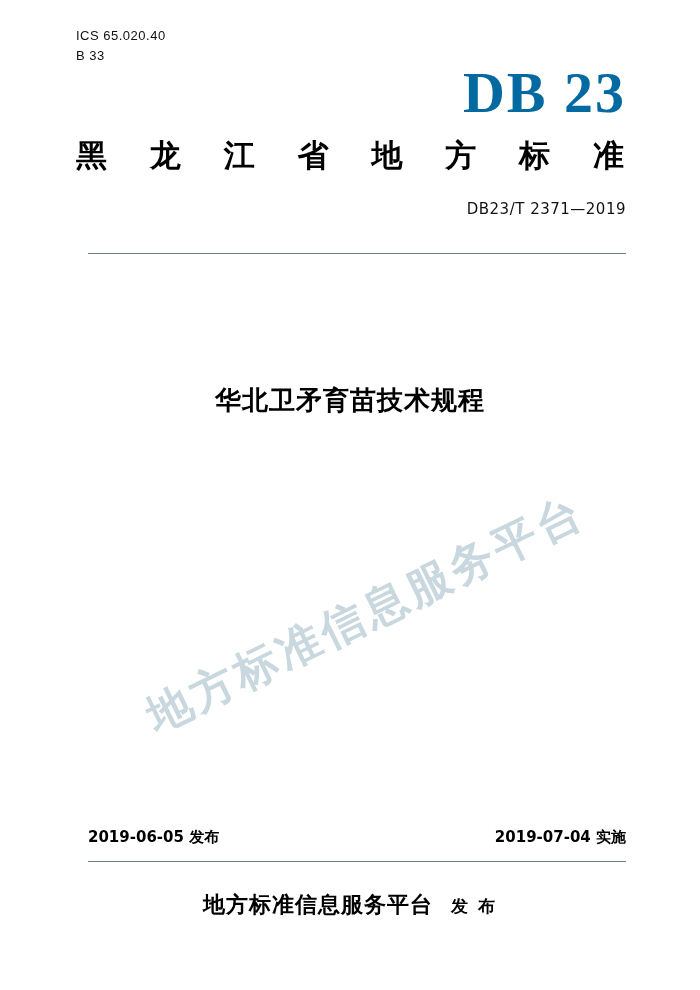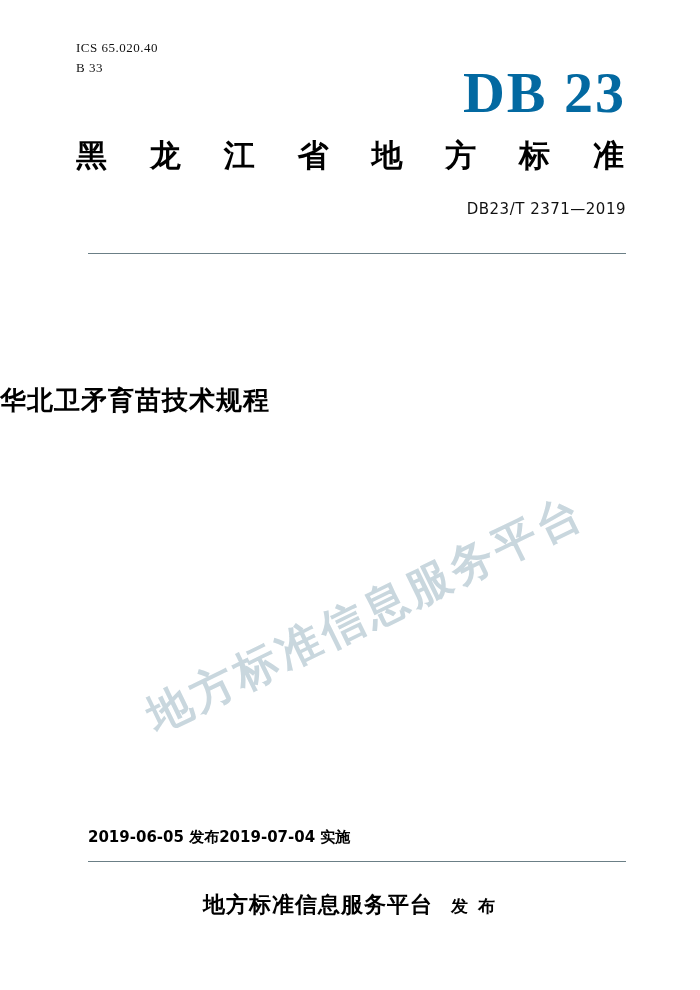--- a/index.html
+++ b/index.html
@@ -19,26 +19,25 @@
     width: 700px;
     height: 990px;
     background: #ffffff;
   }
 
   
   .ics-block {
     position: absolute;
     left: 76px;
     top: 26px;
-    font-family: Liberation Serif, serif;
+    font-family: Liberation Sans, sans-serif;
     font-size: 13px;
     line-height: 20px;
     letter-spacing: 0.5px;
     color: #111;
-    margin-top: 12px;
   }
 
   
   .db-logo {
     position: absolute;
     right: 74px;
     top: 64px;
     font-family: "Liberation Serif", serif;
     font-weight: bold;
     font-size: 58px;
@@ -94,21 +93,21 @@
     height: 1px;
     background: #6b7f86;
   }
 
   
   .doc-title {
     position: absolute;
     left: 0;
     right: 0;
     top: 383px;
-    text-align: left;
+    text-align: center;
     font-family: "DejaVu Sans", sans-serif;
     font-weight: bold;
     font-size: 26px;
     letter-spacing: 1px;
     color: #000;
   }
 
   
   .watermark {
     position: absolute;
@@ -126,20 +125,21 @@
     pointer-events: none;
   }
 
   
   .dates {
     position: absolute;
     left: 88px;
     right: 74px;
     top: 828px;
     display: flex;
+    justify-content: space-between;
     font-family: "DejaVu Sans", sans-serif;
     font-weight: bold;
     font-size: 15px;
     color: #000;
   }
 
   
   .issuer {
     position: absolute;
     left: 0;

